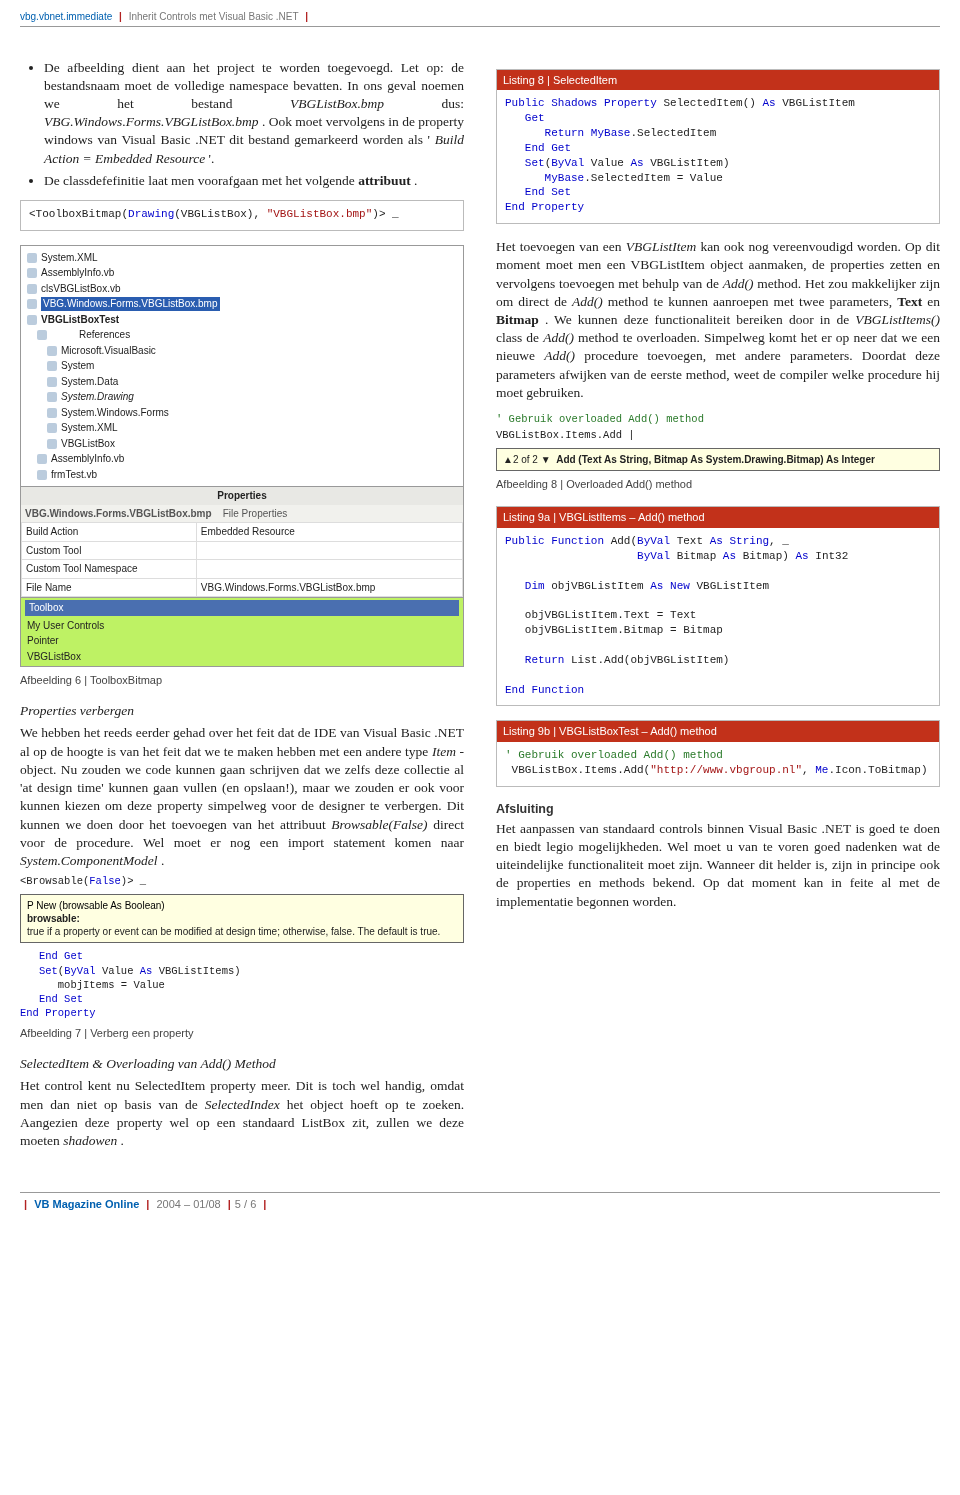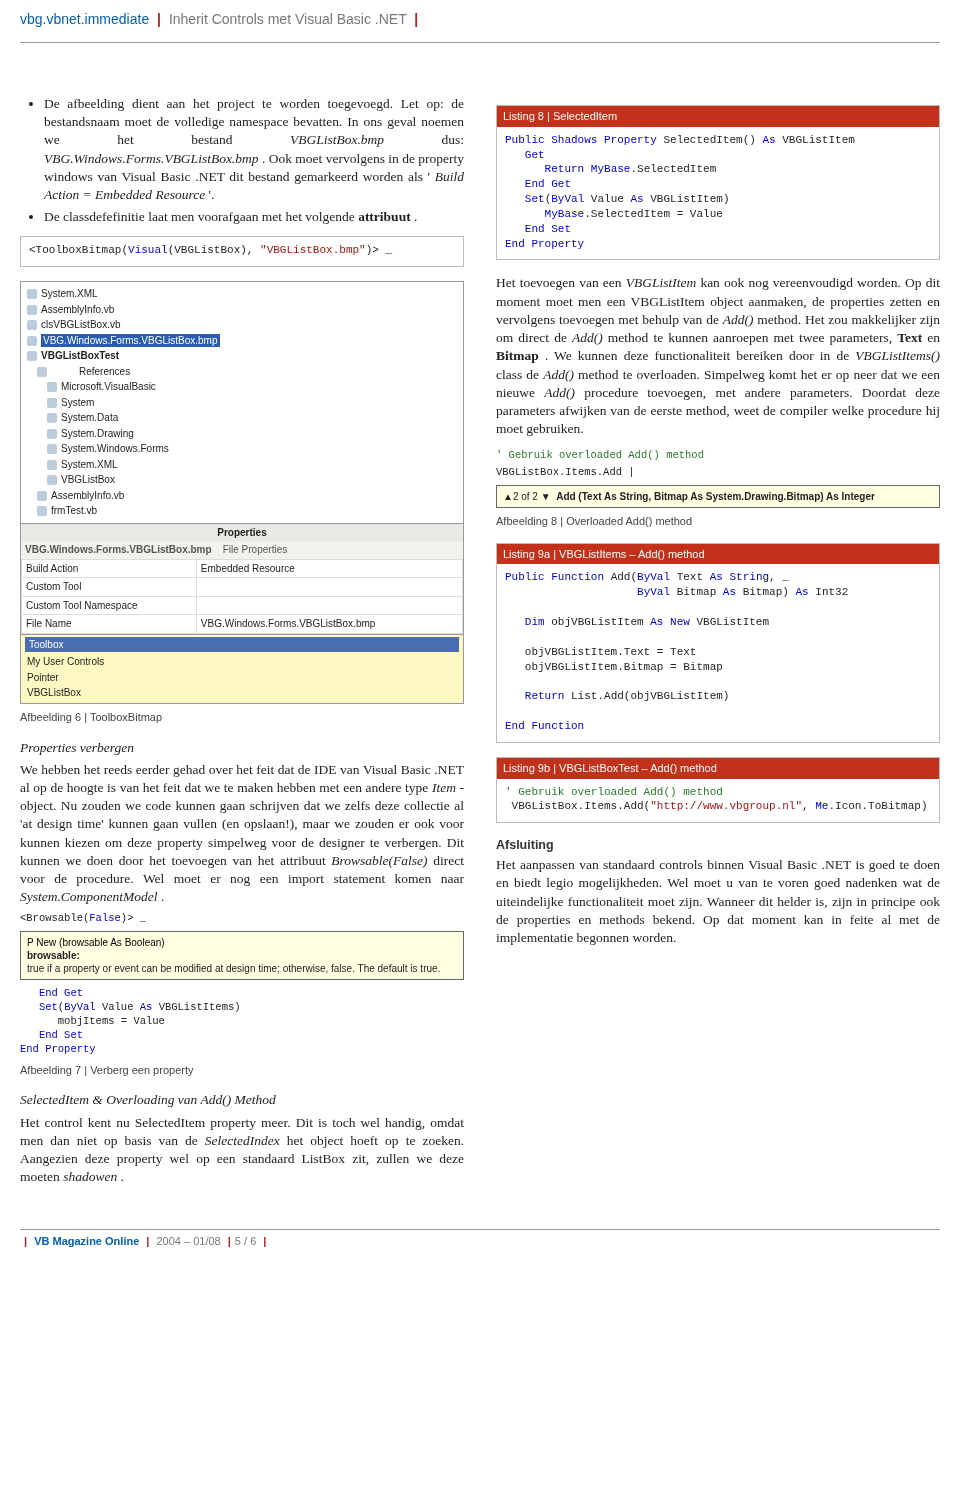--- a/index.html
+++ b/index.html
@@ -7,25 +7,25 @@
     font-family: "Times New Roman", serif;
     font-size: 13.5px;
     color: #222;
     background: #fff;
     width: 920px;
     padding: 10px 20px 0 20px;
     line-height: 1.35;
   }
   .page-header {
     font-family: Verdana, sans-serif;
-    font-size: 14px;
+    font-size: 10px;
     color: #777;
-    padding-bottom: 13px;
+    padding-bottom: 2px;
     border-bottom: 1px solid #999;
-    margin-bottom: 52px;
+    margin-bottom: 32px;
   }
   .page-header .brand { color: #0060b0; }
   .page-header .pipe  { color: #b22222; font-weight: bold; padding: 0 4px;}
   .cols {
     display: flex;
     gap: 32px;
   }
   .col { flex: 1 1 0; }
   p { margin: 0 0 4px 0; text-align: justify; }
   .bullets { list-style: disc; padding-left: 24px; margin: 0 0 10px 0;}
@@ -89,21 +89,21 @@
   .afb6 .tree .row .ico { width:10px; height:10px; background:#bcd; border-radius:2px; display:inline-block;}
   .afb6 .tree .sel { background:#2a5db0; color:#fff; padding:0 2px; }
   .afb6 .propgrid {
     border-top:1px solid #999;
   }
   .afb6 .propgrid .pg-title { background:#e8e8e4; padding:2px 4px; font-weight:bold;text-align:center;}
   .afb6 .propgrid .pg-sub   { background:#f1f1ed; padding:2px 4px; color:#555;}
   .afb6 .propgrid table { width:100%; border-collapse:collapse; background:#fff;}
   .afb6 .propgrid td { border:1px solid #ddd; padding:2px 4px; }
   .afb6 .toolbox {
-    border-top:1px solid #999; background:#fef9c3; padding:2px 4px;
+    border-top:1px solid #999; background:#bef264; padding:2px 4px;
   }
   .afb6 .toolbox .tb-title { background:#4a6fb0; color:#fff; padding:1px 4px; margin-bottom:2px;}
   .afb6 .toolbox .tb-item  { padding:1px 2px; }
 
   
   .tooltip-box {
     border: 1px solid #666;
     background: #ffffe1;
     font-family: Tahoma, sans-serif;
     font-size: 10px;
@@ -164,21 +164,21 @@
         <span>'.</span>
       </li>
       <li>
         <span>De classdefefinitie laat men voorafgaan met het volgende </span>
         <strong class="attr">attribuut</strong>
         <span>.</span>
       </li>
     </ul>
 
     <div class="snippet-box">
-      <div class="code-body">&lt;ToolboxBitmap(<span class="kw">Visual</span>(VBGListBox), <span class="str">"VBGListBox.bmp"</span>)&gt; _</div>
+      <div class="code-body">&lt;ToolboxBitmap(<span class="kw">Drawing</span>(VBGListBox), <span class="str">"VBGListBox.bmp"</span>)&gt; _</div>
     </div>
 
     <div class="afb6">
       <div class="tree">
         <div class="row">
             <span class="ico"></span>
             <span>System.XML</span>
           </div>
         <div class="row">
             <span class="ico"></span>
@@ -205,21 +205,21 @@
             <span>Microsoft.VisualBasic</span>
           </div>
         <div class="row" style="padding-left:20px;">
             <span class="ico"></span>
             <span>System</span>
           </div>
         <div class="row" style="padding-left:20px;">
             <span class="ico"></span>
             <span>System.Data</span>
           </div>
-        <div class="row" style="padding-left:20px;">
+        <div class="row" style="padding-left:20px;font-style:italic;">
             <span class="ico"></span>
             <span>System.Drawing</span>
           </div>
         <div class="row" style="padding-left:20px;">
             <span class="ico"></span>
             <span>System.Windows.Forms</span>
           </div>
         <div class="row" style="padding-left:20px;">
             <span class="ico"></span>
             <span>System.XML</span>

